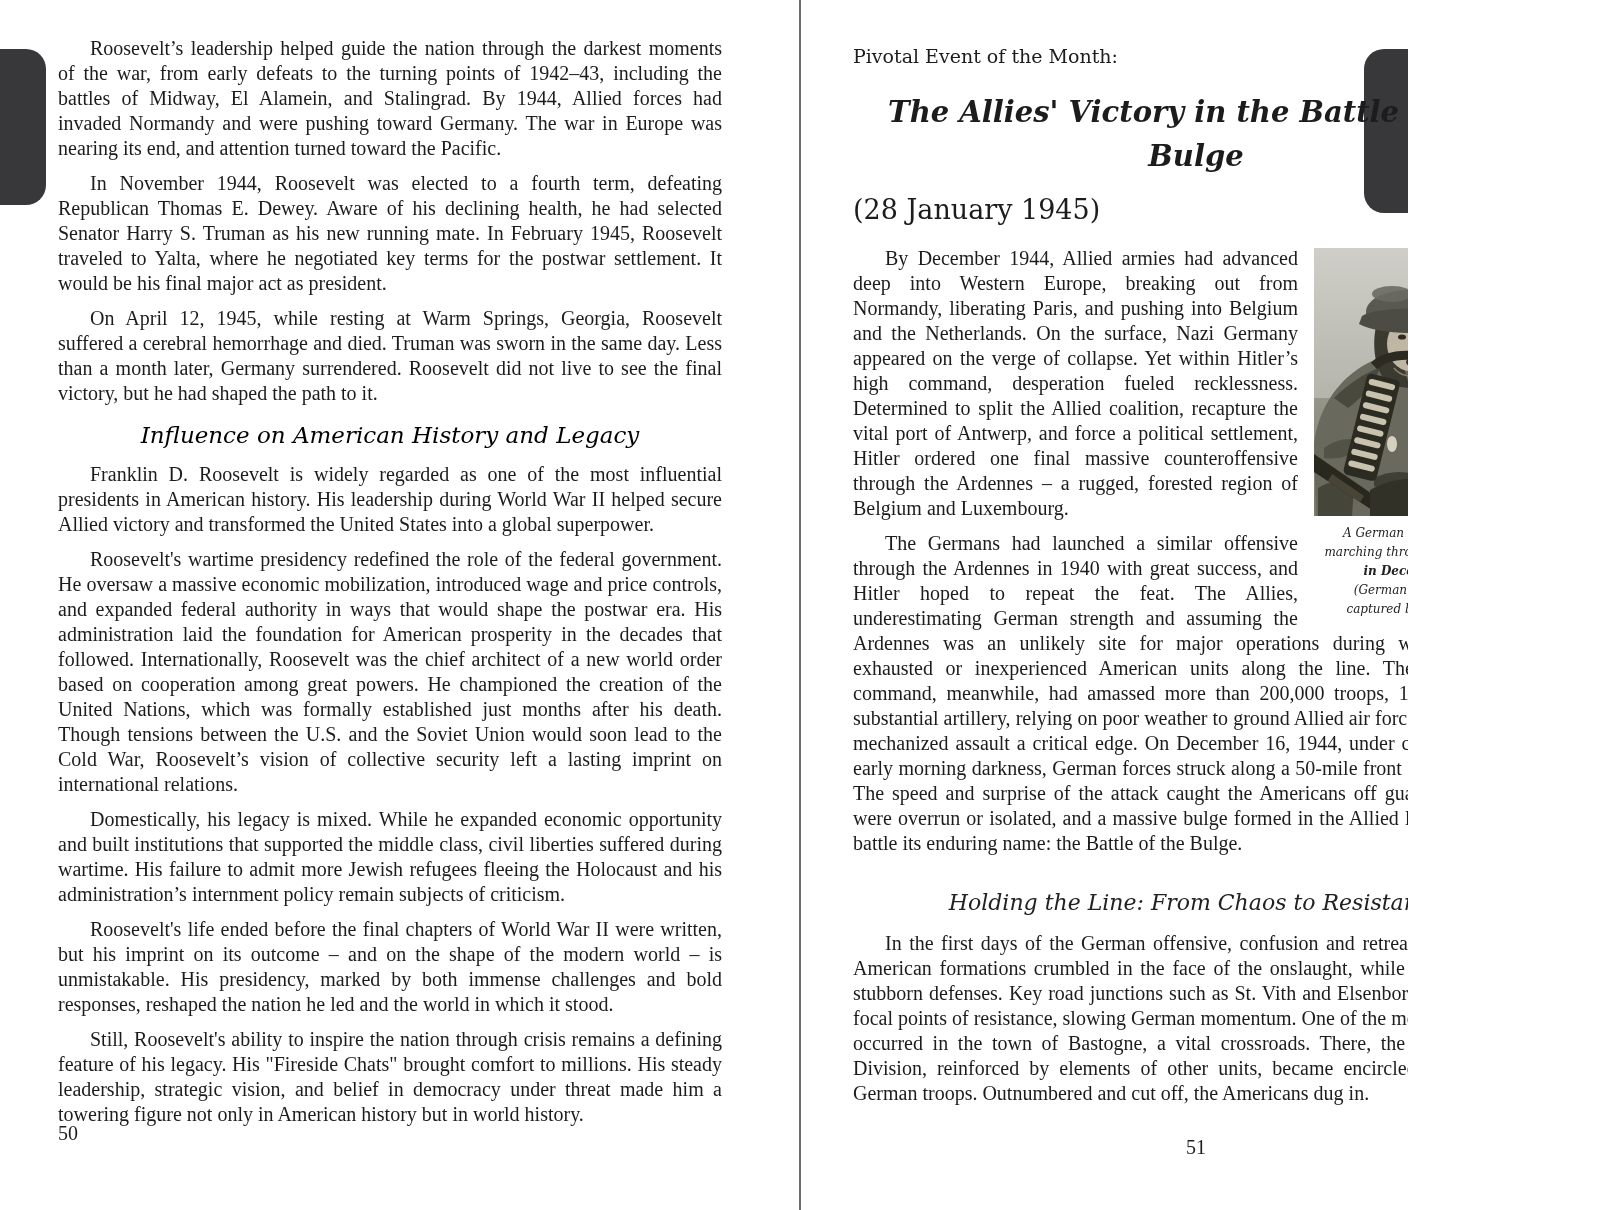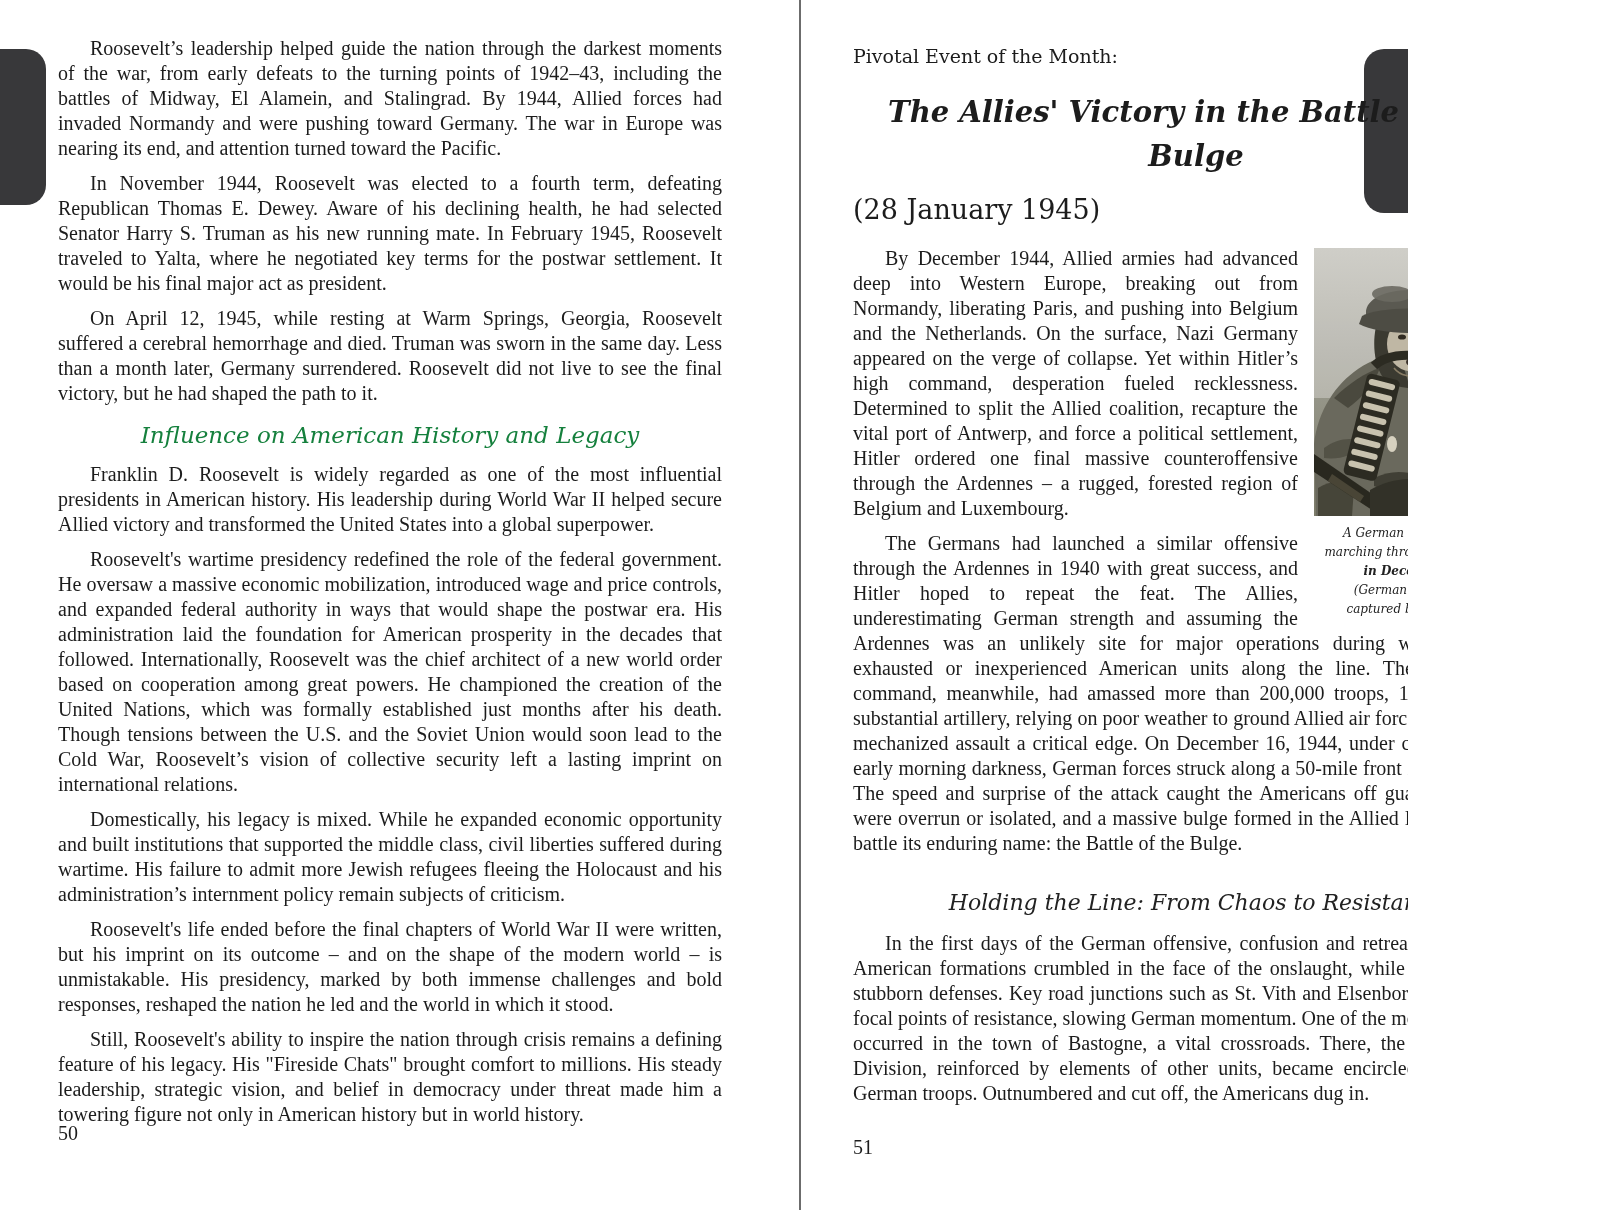--- a/index.html
+++ b/index.html
@@ -27,27 +27,27 @@
 
   .body-par{
     margin:0 0 10px 0;
     font-size:20px;line-height:25px;
     text-align:justify;text-indent:32px;
   }
   .section-heading{
     font-family:"DejaVu Serif", serif;
     font-style:italic;font-weight:normal;
     font-size:23px;line-height:28px;
-    text-align:center;margin:15px 0 13px 0;color:#15803d;
+    text-align:center;margin:15px 0 13px 0;color:#000000;
   }
   .page-number{
     position:absolute;font-size:20px;color:#1c1c1c;
   }
   .page-number-left{left:58px;top:1122px;}
-  .page-number-right{left:853px;top:1136px;width:686px;text-align:left;}
+  .page-number-right{left:853px;top:1136px;width:686px;text-align:center;}
 
   
   .kicker{
     font-family:"DejaVu Serif", serif;
     font-size:19px;line-height:32px;text-align:left;margin:0 0 18px 0;
   }
   .main-title{
     font-family:"DejaVu Serif", serif;
     font-weight:bold;font-style:italic;
     font-size:29px;line-height:44px;text-align:center;

